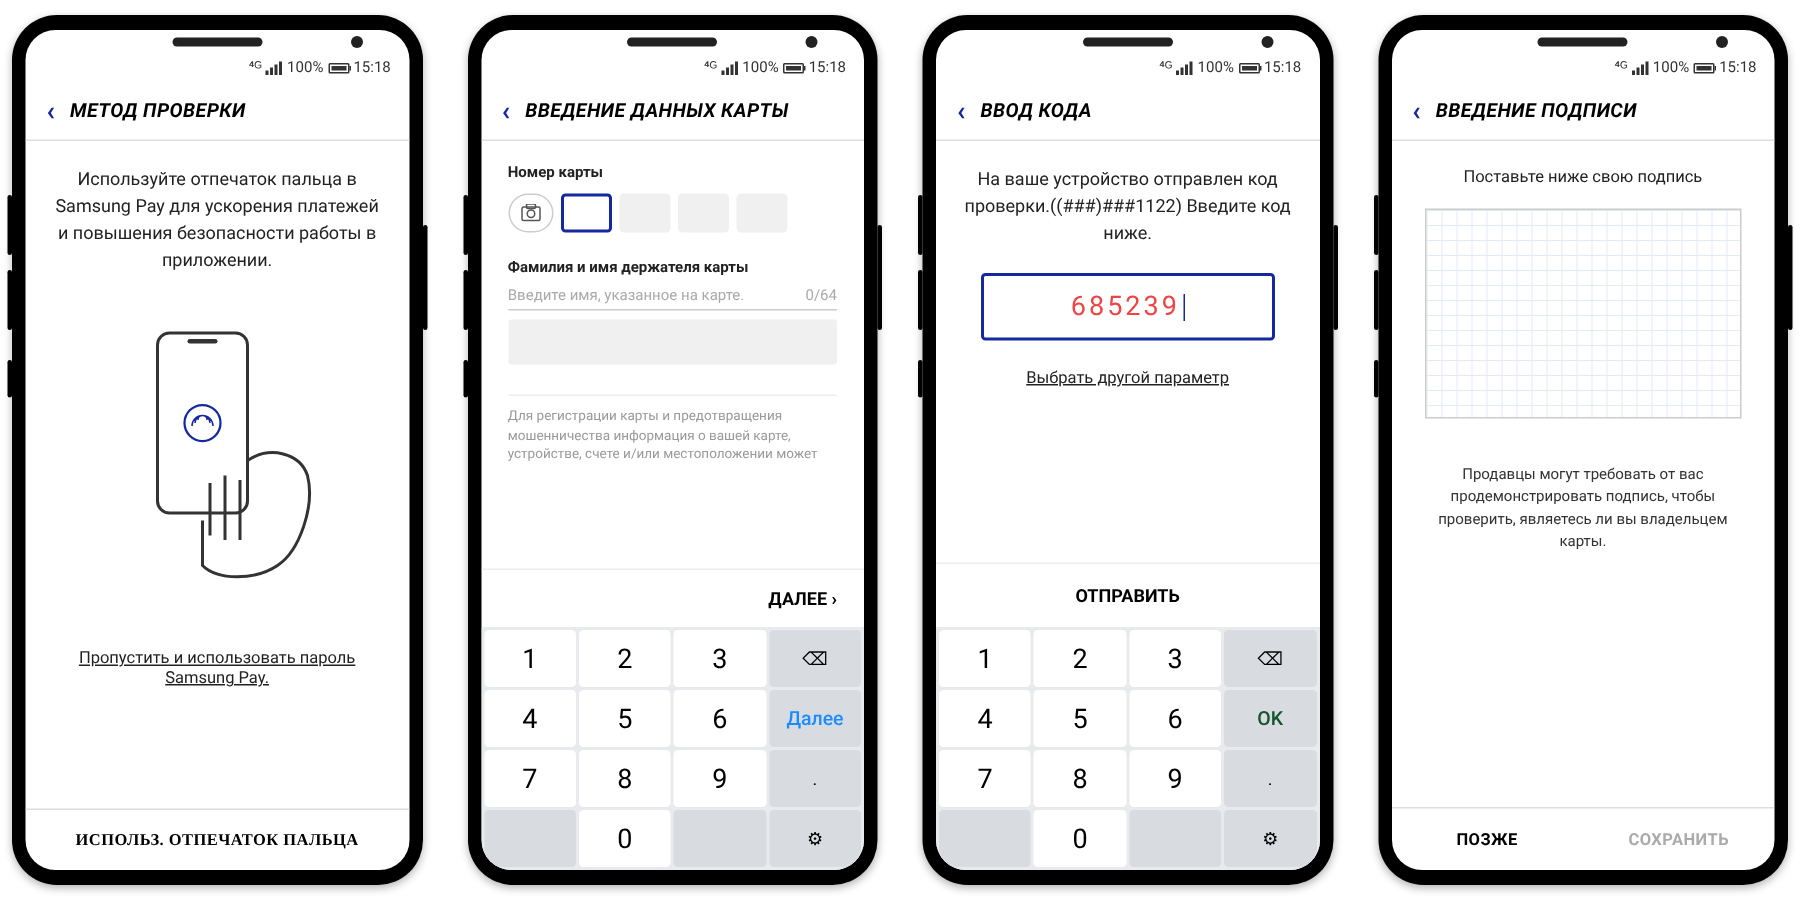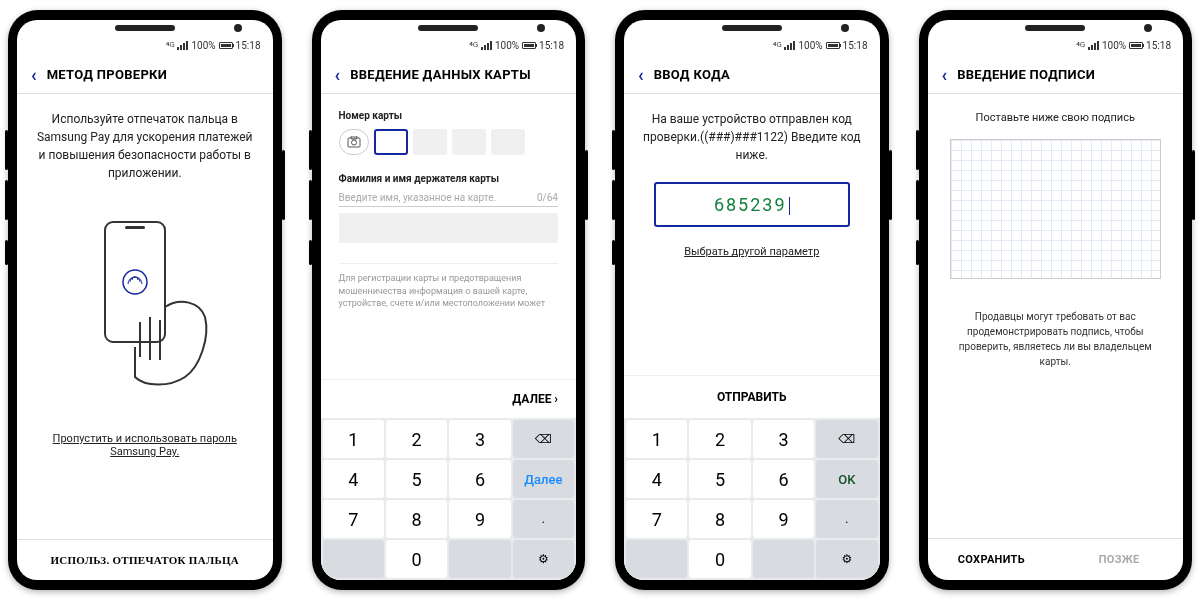--- a/index.html
+++ b/index.html
@@ -46,21 +46,21 @@
 .status-bar .sig span:nth-child(2){height:5px}
 .status-bar .sig span:nth-child(3){height:7px}
 .status-bar .sig span:nth-child(4){height:9px}
 .status-bar .bat { width: 14px; height: 7px; border: 1px solid #333; border-radius: 1px; position: relative; }
 .status-bar .bat::after { content:""; position:absolute; right:-2px; top:1px; width:1px; height:3px; background:#333; }
 .status-bar .bat::before { content:""; position:absolute; left:1px; top:1px; right:1px; bottom:1px; background:#333; }
 .header {
   display: flex; align-items: center; padding: 8px 14px; gap: 10px;
 }
 .header .back { color: #1428a0; font-size: 18px; font-weight: bold; }
-.header .title { font-size: 13px; font-weight: bold; letter-spacing: .3px; }
+.header .title { font-size: 13px; font-weight: bold; letter-spacing: .3px; font-style: italic; }
 .divider { height: 1px; background: #ddd; }
 .content { flex: 1; padding: 16px 18px; font-size: 12px; color: #222; overflow: hidden; }
 .center-text { text-align: center; line-height: 1.5; }
 .skip-link { text-align: center; font-size: 11px; text-decoration: underline; margin-top: 8px; }
 .bottom-btn {
   border-top: 1px solid #ddd; text-align: center; padding: 14px 0;
   font-size: 11px; font-weight: bold; letter-spacing: .3px; font-family: Liberation Serif, serif;
 }
 .bottom-row {
   border-top: 1px solid #ddd; display: flex;
@@ -90,21 +90,21 @@
 .key {
   background: #fff; height: 38px; display: flex; align-items: center;
   justify-content: center; font-size: 18px; border-radius: 3px;
 }
 .key.fn { background: #d8dce0; font-size: 12px; }
 .key.accent { color: #1a8cff; font-size: 13px; font-weight: 500; }
 .key.green { color: #14532d; font-size: 13px; font-weight: 500; }
 .code-box {
   border: 2px solid #1428a0; border-radius: 3px; padding: 10px;
   text-align: center; font-size: 18px; letter-spacing: 2px;
-  margin: 18px 12px 0; color: #15803d;
+  margin: 18px 12px 0; color: #ef4444;
 }
 .code-box .cursor { display: inline-block; width: 1px; height: 18px; background: #1428a0; vertical-align: middle; margin-left: 2px; }
 .alt-link { text-align: center; text-decoration: underline; font-size: 11px; margin-top: 18px; }
 .send-btn { text-align: center; font-size: 12px; font-weight: bold; padding: 14px 0; border-top: 1px solid #eee; }
 .sig-grid {
   margin: 12px 4px 0; height: 140px; border: 1px solid #ccc;
   background-image:
     linear-gradient(#e3e9f5 1px, transparent 1px),
     linear-gradient(90deg, #e3e9f5 1px, transparent 1px);
   background-size: 10px 10px;
@@ -296,17 +296,17 @@
       <span class="back">‹</span>
       <span class="title">ВВЕДЕНИЕ ПОДПИСИ</span>
     </div>
     <div class="divider"></div>
     <div class="content">
       <div class="center-text" style="font-size:11px">Поставьте ниже свою подпись</div>
       <div class="sig-grid"></div>
       <div class="sig-note">Продавцы могут требовать от вас продемонстрировать подпись, чтобы проверить, являетесь ли вы владельцем карты.</div>
     </div>
     <div class="bottom-row">
+      <div>ПОЗЖЕ</div>
       <div>СОХРАНИТЬ</div>
-      <div>ПОЗЖЕ</div>
     </div>
   </div>
 </div>
 
 </body></html>

